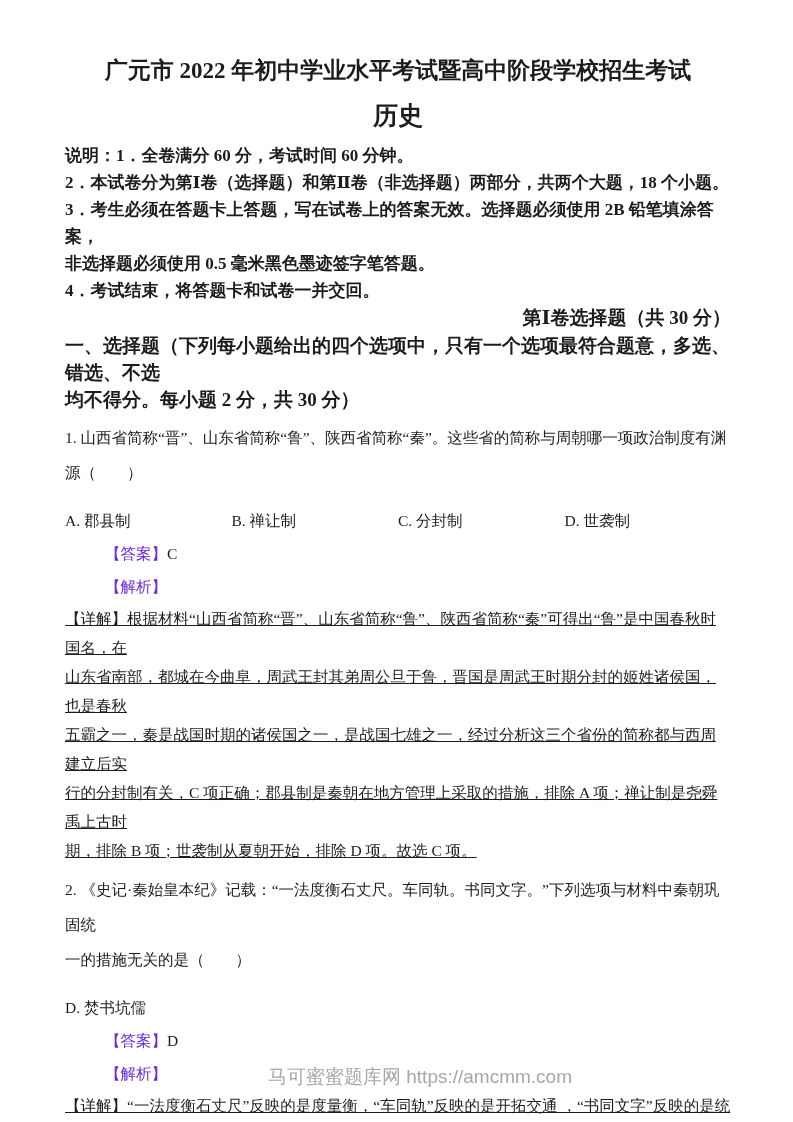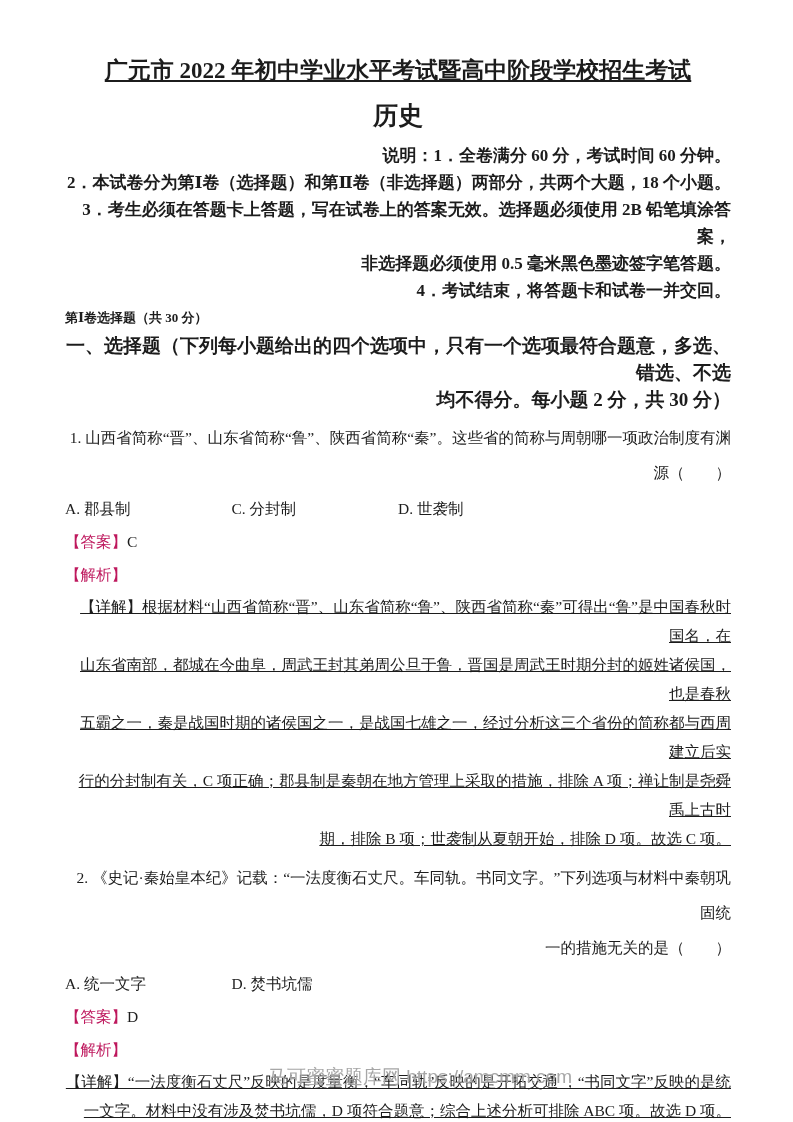--- a/index.html
+++ b/index.html
@@ -11,46 +11,45 @@
     color: #1c1c1c;
     font-family: "Liberation Serif", "DejaVu Serif", serif;
     font-size: 15.5px;
   }
   .page { padding: 56px 62px 0 65px; }
 
   .doc-title {
     text-align: center; font-weight: bold;
     font-size: 23px; line-height: 30px;
     margin: 0 0 16px 0;
-    text-decoration: underline;
   }
   .doc-subject {
     text-align: center; font-weight: bold;
     font-size: 25px; line-height: 28px;
     margin: 0 0 12px 0;
   }
-  .lines { white-space: pre-line; text-align: right; }
+  .lines { white-space: pre-line; }
   .notice {
     font-weight: bold; font-size: 17px; line-height: 27px;
   }
   .section-heading {
-    text-align: left; font-weight: bold;
-    font-size: 13px; line-height: 28px;
+    text-align: right; font-weight: bold;
+    font-size: 19px; line-height: 28px;
   }
   .subheading {
     font-weight: bold; font-size: 19px; line-height: 27px;
   }
   .stem { line-height: 35px; margin-top: 7px; }
   .options-row {
     display: grid;
     grid-template-columns: 25% 25% 25% 25%;
-    line-height: 30px; margin-top: 4px;
+    line-height: 30px; margin-top: 16px;
   }
   .answer-row, .analysis-row { line-height: 30px; margin-top: 3px; }
-  .label-blue { color: #be185d; }
+  .label-blue { color: #6d28d9; margin-left: 40px; }
   .details { line-height: 29px; margin-top: 2px; text-decoration: underline; }
 
   .footer {
     position: absolute; left: 0; right: 0; top: 1064px;
     text-align: center;
     color: #a7a7a7;
     font-size: 19px;
     font-family: "Liberation Sans", "DejaVu Sans", sans-serif;
     padding-left: 47px;
   }
@@ -71,41 +70,41 @@
 
   <div class="section-heading">第Ⅰ卷选择题（共 30 分）</div>
   <div class="subheading lines">一、选择题（下列每小题给出的四个选项中，只有一个选项最符合题意，多选、错选、不选
 均不得分。每小题 2 分，共 30 分）</div>
 
   <div>
     <div class="stem lines">1. 山西省简称“晋”、山东省简称“鲁”、陕西省简称“秦”。这些省的简称与周朝哪一项政治制度有渊
 源（　　）</div>
     <div class="options-row">
       <span>A. 郡县制</span>
+      <span>B. 禅让制</span>
       <span>C. 分封制</span>
       <span>D. 世袭制</span>
     </div>
     <div class="answer-row">
       <span class="label-blue">【答案】</span><span>C</span>
     </div>
     <div class="analysis-row">
       <span class="label-blue">【解析】</span>
     </div>
     <div class="details lines">【详解】根据材料“山西省简称“晋”、山东省简称“鲁”、陕西省简称“秦”可得出“鲁”是中国春秋时国名，在
 山东省南部，都城在今曲阜，周武王封其弟周公旦于鲁，晋国是周武王时期分封的姬姓诸侯国，也是春秋
 五霸之一，秦是战国时期的诸侯国之一，是战国七雄之一，经过分析这三个省份的简称都与西周建立后实
 行的分封制有关，C 项正确；郡县制是秦朝在地方管理上采取的措施，排除 A 项；禅让制是尧舜禹上古时
 期，排除 B 项；世袭制从夏朝开始，排除 D 项。故选 C 项。</div>
   </div>
 
   <div>
     <div class="stem lines">2. 《史记·秦始皇本纪》记载：“一法度衡石丈尺。车同轨。书同文字。”下列选项与材料中秦朝巩固统
 一的措施无关的是（　　）</div>
     <div class="options-row">
-      <span>A. 统一文字</span>
       <span>D. 焚书坑儒</span>
     </div>
     <div class="answer-row">
       <span class="label-blue">【答案】</span><span>D</span>
     </div>
     <div class="analysis-row">
       <span class="label-blue">【解析】</span>
     </div>
     <div class="details lines">【详解】“一法度衡石丈尺”反映的是度量衡，“车同轨”反映的是开拓交通 ，“书同文字”反映的是统
 一文字。材料中没有涉及焚书坑儒，D 项符合题意；综合上述分析可排除 ABC 项。故选 D 项。</div>

